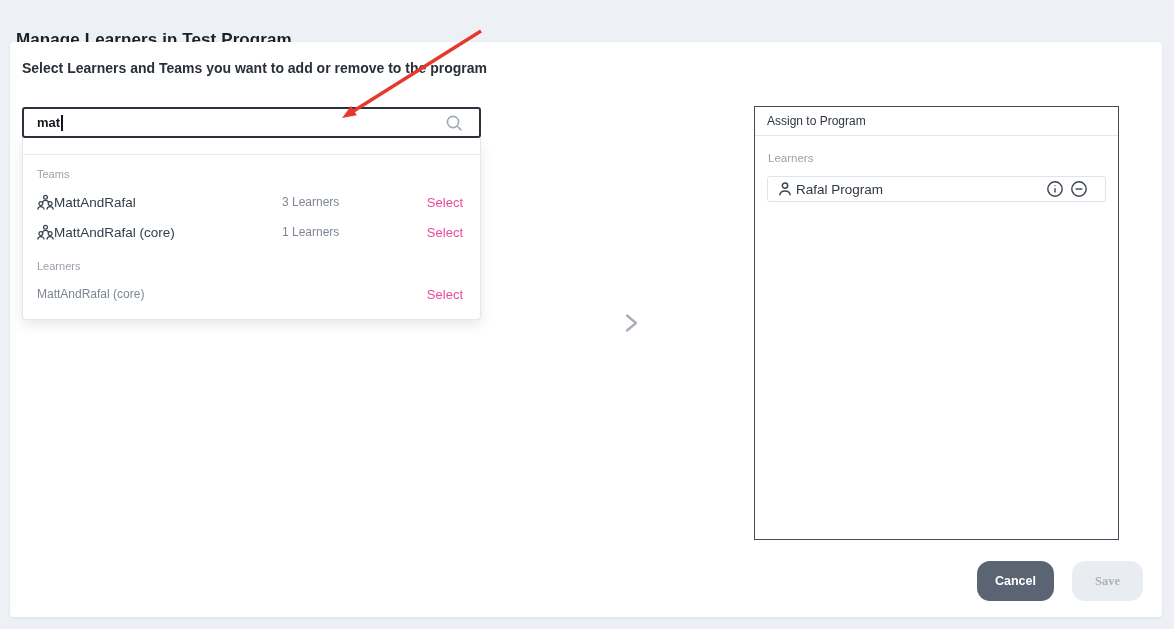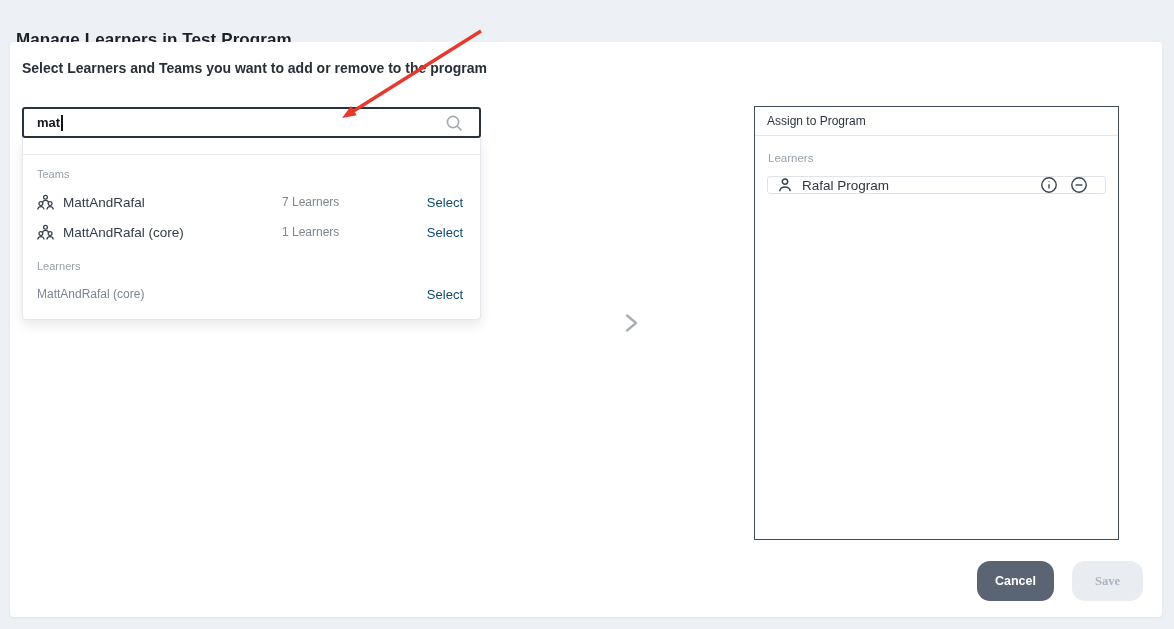--- a/index.html
+++ b/index.html
@@ -17,35 +17,35 @@
   .search-box { position:absolute; left:12px; top:65px; width:459px; height:31px; background:#fff; border:2px solid #2a323d; border-radius:3px; display:flex; align-items:center; padding:0 16px 0 13px; }
   .search-text { font-size:13px; font-weight:700; color:#14181d; }
   .caret { width:1.5px; height:16px; background:#111418; margin-left:1px; }
   .search-spacer { flex:1; }
 
   
   .dropdown { position:absolute; left:12px; top:96px; width:459px; background:#fff; border:1px solid #e4e7eb; border-top:none; border-radius:0 0 4px 4px; box-shadow:0 5px 12px rgba(30,42,60,.10); padding-top:16px; padding-bottom:10px; }
   .dd-sep { height:1px; background:#e8ebee; }
   .dd-label { padding:13px 14px 7px 14px; font-size:11px; color:#99a1ab; }
   .dd-row { display:flex; align-items:center; height:30px; padding:0 17px 0 14px; }
-  .dd-name { width:245px; display:flex; align-items:center; gap:9px; font-size:13.5px; color:#333d48; }
+  .dd-name { width:245px; display:flex; align-items:center; font-size:13.5px; color:#333d48; }
   .dd-meta { flex:1; font-size:12px; color:#7d8692; }
-  .dd-select { font-size:13px; color:#0c4a6e; cursor:pointer; }
+  .dd-select { font-size:13px; color:#ec4899; cursor:pointer; }
 
   .icon { display:inline-flex; flex:none; }
 
   
   .mid-chevron { position:absolute; left:610px; top:270px; width:22px; height:22px; }
 
   
   .assign-panel { position:absolute; left:744px; top:64px; width:365px; height:434px; background:#fff; border:1px solid #424c58; }
   .assign-header { height:29px; line-height:29px; padding-left:12px; font-size:12px; color:#2d3641; border-bottom:1px solid #e3e6ea; }
   .assign-body { padding:12px; }
   .assign-label { font-size:11.5px; color:#9aa2ac; margin:4px 0 12px 1px; }
-  .assign-item { height:18px; border:1px solid #e0e4e8; border-radius:3px; display:flex; align-items:center; padding:0 17px 0 9px; gap:9px; }
+  .assign-item { height:26px; border:1px solid #e0e4e8; border-radius:3px; display:flex; align-items:center; padding:0 17px 0 9px; gap:3px; }
   .assign-item-name { flex:1; font-size:13.5px; color:#2e3843; }
   .item-action { margin-left:3px; cursor:pointer; display:inline-flex; }
 
   
   .btn { position:absolute; height:40px; border:none; border-radius:13px; font-family:"Liberation Sans", sans-serif; font-size:12.5px; font-weight:700; cursor:pointer; }
   .btn-cancel { left:967px; top:519px; width:77px; background:#5b6472; color:#ffffff; }
   .btn-save { left:1062px; top:519px; width:71px; background:#e9edf2; color:#a9b2bd; cursor:default;font-family:Liberation Serif, serif; }
 
   .arrow-overlay { position:absolute; left:0; top:0; width:1174px; height:629px; pointer-events:none; z-index:50; }
 </style>
@@ -84,21 +84,21 @@
               <circle cx="8.5" cy="3.2" r="1.9"></circle>
               <path d="M5.4 9.2 a3.1 2.9 0 0 1 6.2 0"></path>
               <circle cx="3.9" cy="9.6" r="1.9"></circle>
               <path d="M0.8 15.4 a3.1 2.9 0 0 1 6.2 0"></path>
               <circle cx="13.1" cy="9.6" r="1.9"></circle>
               <path d="M10 15.4 a3.1 2.9 0 0 1 6.2 0"></path>
             </svg>
           </span>
           <span>MattAndRafal</span>
         </span>
-        <span class="dd-meta">7 Learners</span>
+        <span class="dd-meta">3 Learners</span>
         <span class="dd-select">Select</span>
       </div>
 
       <div class="dd-row">
         <span class="dd-name">
           <span class="icon">
             <svg width="17" height="16" viewBox="0 0 17 16" fill="none" stroke="#39424e" stroke-width="1.25">
               <circle cx="8.5" cy="3.2" r="1.9"></circle>
               <path d="M5.4 9.2 a3.1 2.9 0 0 1 6.2 0"></path>
               <circle cx="3.9" cy="9.6" r="1.9"></circle>

